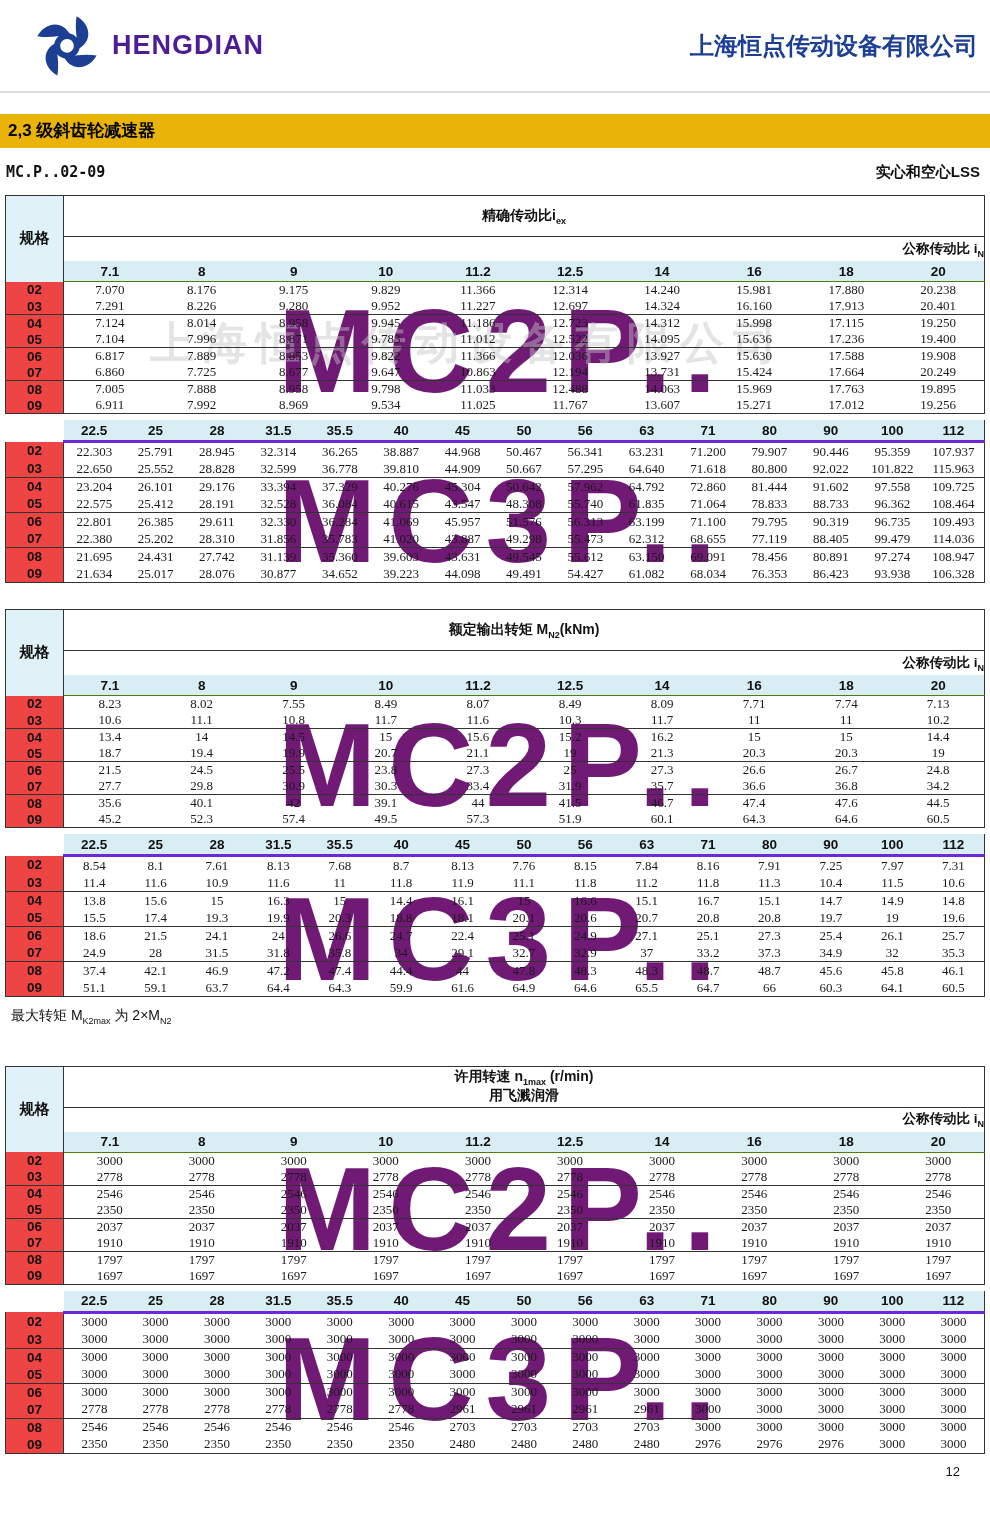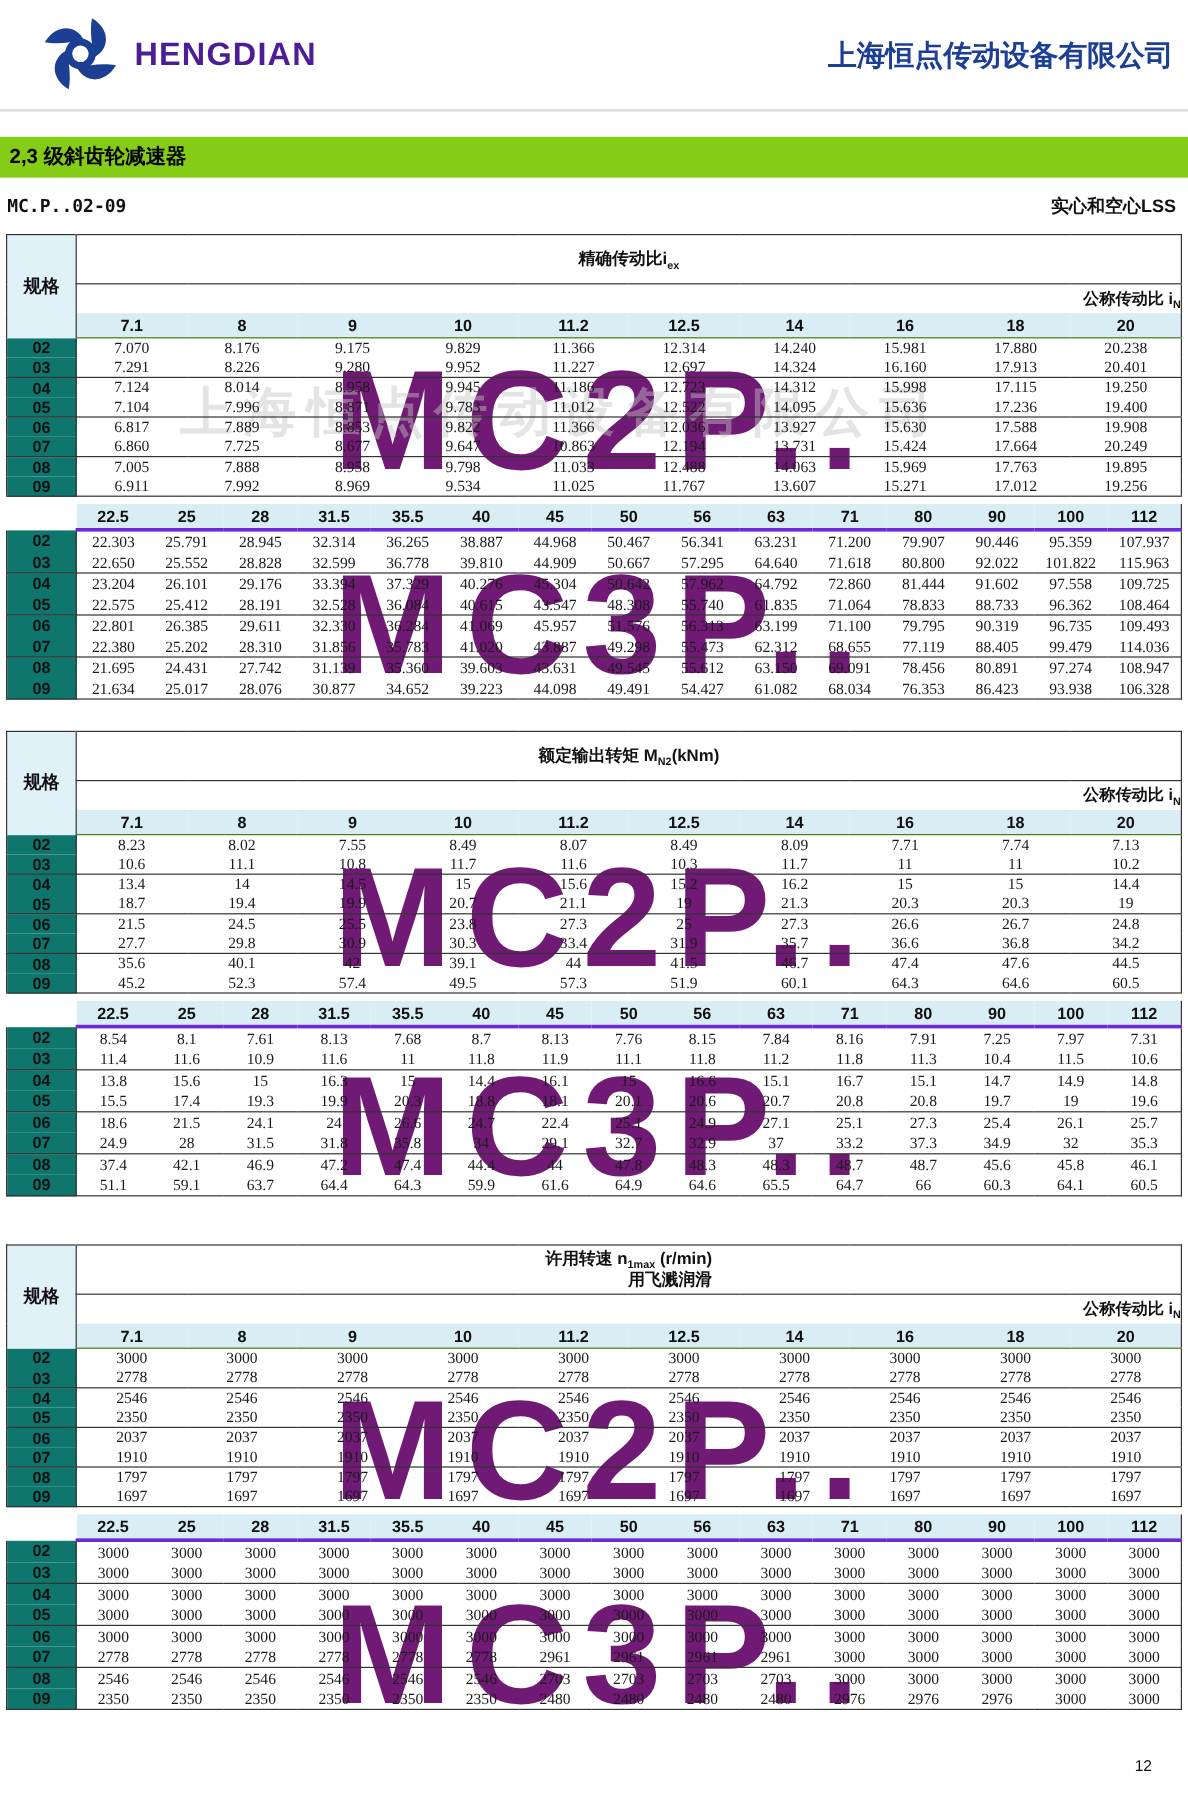--- a/index.html
+++ b/index.html
@@ -12,39 +12,39 @@
   .wm5{left:278px;top:1150px;} .wm6{left:278px;top:1320px;}
   .wm-cn{position:absolute;z-index:0;left:150px;top:314px;font-size:44px;font-weight:bold;
       color:rgba(195,195,195,.45);letter-spacing:9px;white-space:nowrap;}
   .content{position:relative;z-index:1;}
   
   .hdr{height:91px;border-bottom:2px solid #dcdcdc;display:flex;align-items:center;justify-content:space-between;}
   .logo-wrap{display:flex;align-items:center;gap:12px;padding-left:34px;}
   .brand{color:#4c1d95;font-size:27px;font-weight:bold;letter-spacing:1px;}
   .company{color:#1c3f94;font-size:24px;font-weight:bold;padding-right:12px;}
   
-  .title-bar{margin-top:21px;background:#84cc16;height:34px;line-height:34px;
+  .title-bar{margin-top:21px;background:#eab308;height:34px;line-height:34px;
              font-size:17px;font-weight:bold;padding-left:8px;color:#000;}
   .sub-row{display:flex;justify-content:space-between;margin:15px 10px 0 6px;
            font-size:15px;font-weight:bold;}
   .code{font-family:"DejaVu Sans Mono","Liberation Mono",monospace;}
   
   .tables{margin:0 5px;}
   .t{border-collapse:collapse;width:980px;table-layout:fixed;}
   .t th,.t td{padding:0;margin:0;}
   .t td{font-family:"Liberation Serif","DejaVu Serif",serif;font-size:13px;height:16px;
         text-align:center;color:#1a1a1a;background:transparent;}
   .t-main{border:1px solid #333;margin-top:13px;}
   .spec-head{background:#e1f1f8;border-right:1px solid #333;font-size:15px;font-weight:bold;}
   .tbl-title{border-bottom:1px solid #333;height:40px;font-size:14px;font-weight:bold;text-align:center;}
-  .tbl-title .tl{display:inline-block;text-align:right;}
+  .tbl-title .tl{display:inline-block;text-align:center;}
   .ratio-label{font-size:13.5px;font-weight:bold;height:24px;text-align:right;}
   .band{background:#d9edf5;font-size:13.5px;font-weight:bold;height:20px;text-align:center;}
   .t-main .band{border-bottom:1px solid #4d7c0f;}
-  .spec{background:#0f766e;font-weight:bold;font-size:13.5px;border-right:1px solid #333;text-align:center;}
+  .spec{background:#ef4444;font-weight:bold;font-size:13.5px;border-right:1px solid #333;text-align:center;}
   .pair-end th,.pair-end td{border-bottom:1px solid #333;}
   .t-cont{margin-top:6px;}
   .t-cont td{height:17px;}
   .t-cont .corner{border:none;background:transparent;}
   .t-cont .band{border-bottom:3px solid #6d28d9;}
   .t-cont .band:last-child{border-right:1px solid #333;}
   .t-cont tbody .spec{border-left:1px solid #333;}
   .t-cont tbody td:last-child{border-right:1px solid #333;}
   .t-cont tbody tr:last-child th,.t-cont tbody tr:last-child td{border-bottom:1px solid #333;}
   .gap-lg{margin-top:26px;} .gap-xl{margin-top:40px;}
@@ -748,20 +748,21 @@
               <td>65.5</td>
               <td>64.7</td>
               <td>66</td>
               <td>60.3</td>
               <td>64.1</td>
               <td>60.5</td>
             </tr>
           </tbody>
         </table>
       </div>
+    <div class="note"><span>最大转矩 M</span><sub>K2max</sub><span> 为 2×M</span><sub>N2</sub></div>
     <div class="gap-xl">
         <table class="t t-main">
           <colgroup>
             <col style="width: 58px;">
             <col>
             <col>
             <col>
             <col>
             <col>
             <col>

